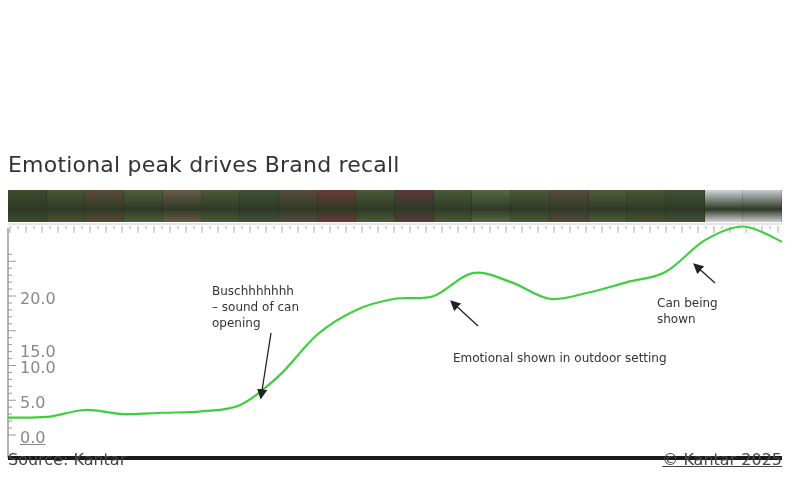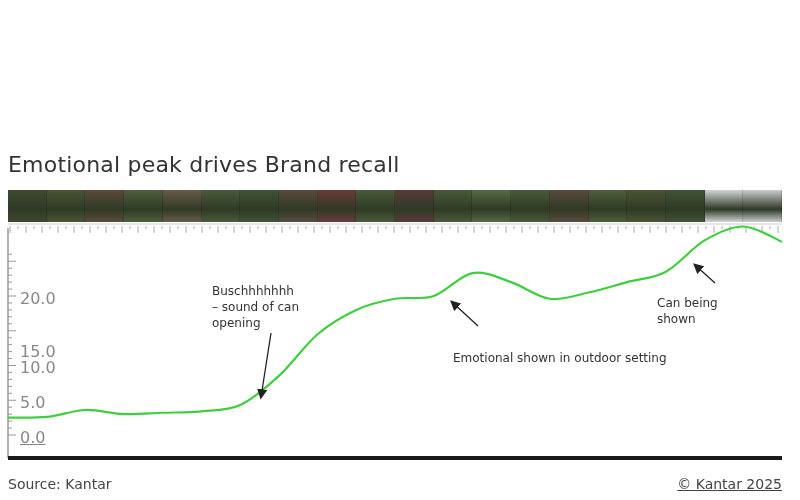--- a/index.html
+++ b/index.html
@@ -3,21 +3,21 @@
 <meta charset="utf-8">
 <style>
   html, body { margin:0; padding:0; background:#ffffff; }
   body { width:800px; height:500px; position:relative; overflow:hidden; font-family:"DejaVu Sans", sans-serif; color:#333; }
   .title { position:absolute; left:8px; top:152px; font-size:22px; color:#333; letter-spacing:0.2px; font-weight:400; white-space:nowrap; }
   .filmstrip { position:absolute; left:8px; top:190px; width:774px; height:32px; display:flex; overflow:hidden; }
   .frame { flex:1; height:100%; }
   .chart-svg { position:absolute; left:0; top:0; }
   .ylabel { position:absolute; font-size:16px; color:#888; }
   .annot { position:absolute; font-size:12px; color:#333; line-height:16px;margin-left:7px; }
-  .footer { position:absolute; top:476px; font-size:14px; color:#444; }
+  .footer { position:absolute; top:450px; font-size:16px; color:#444; }
 </style>
 </head>
 <body>
 
 <div class="title">Emotional peak drives Brand recall</div>
 
 <div class="filmstrip" id="filmstrip">
     <div class="frame" style="background: linear-gradient(rgb(62, 74, 46) 0%, rgb(47, 58, 37) 60%, rgb(62, 74, 46) 100%); border-right: 1px solid rgba(0, 0, 0, 0.15);"></div>
     <div class="frame" style="background: linear-gradient(rgb(74, 85, 53) 0%, rgb(47, 58, 37) 60%, rgb(74, 85, 53) 100%); border-right: 1px solid rgba(0, 0, 0, 0.15);"></div>
     <div class="frame" style="background: linear-gradient(rgb(91, 74, 58) 0%, rgb(47, 58, 37) 60%, rgb(91, 74, 58) 100%); border-right: 1px solid rgba(0, 0, 0, 0.15);"></div>

